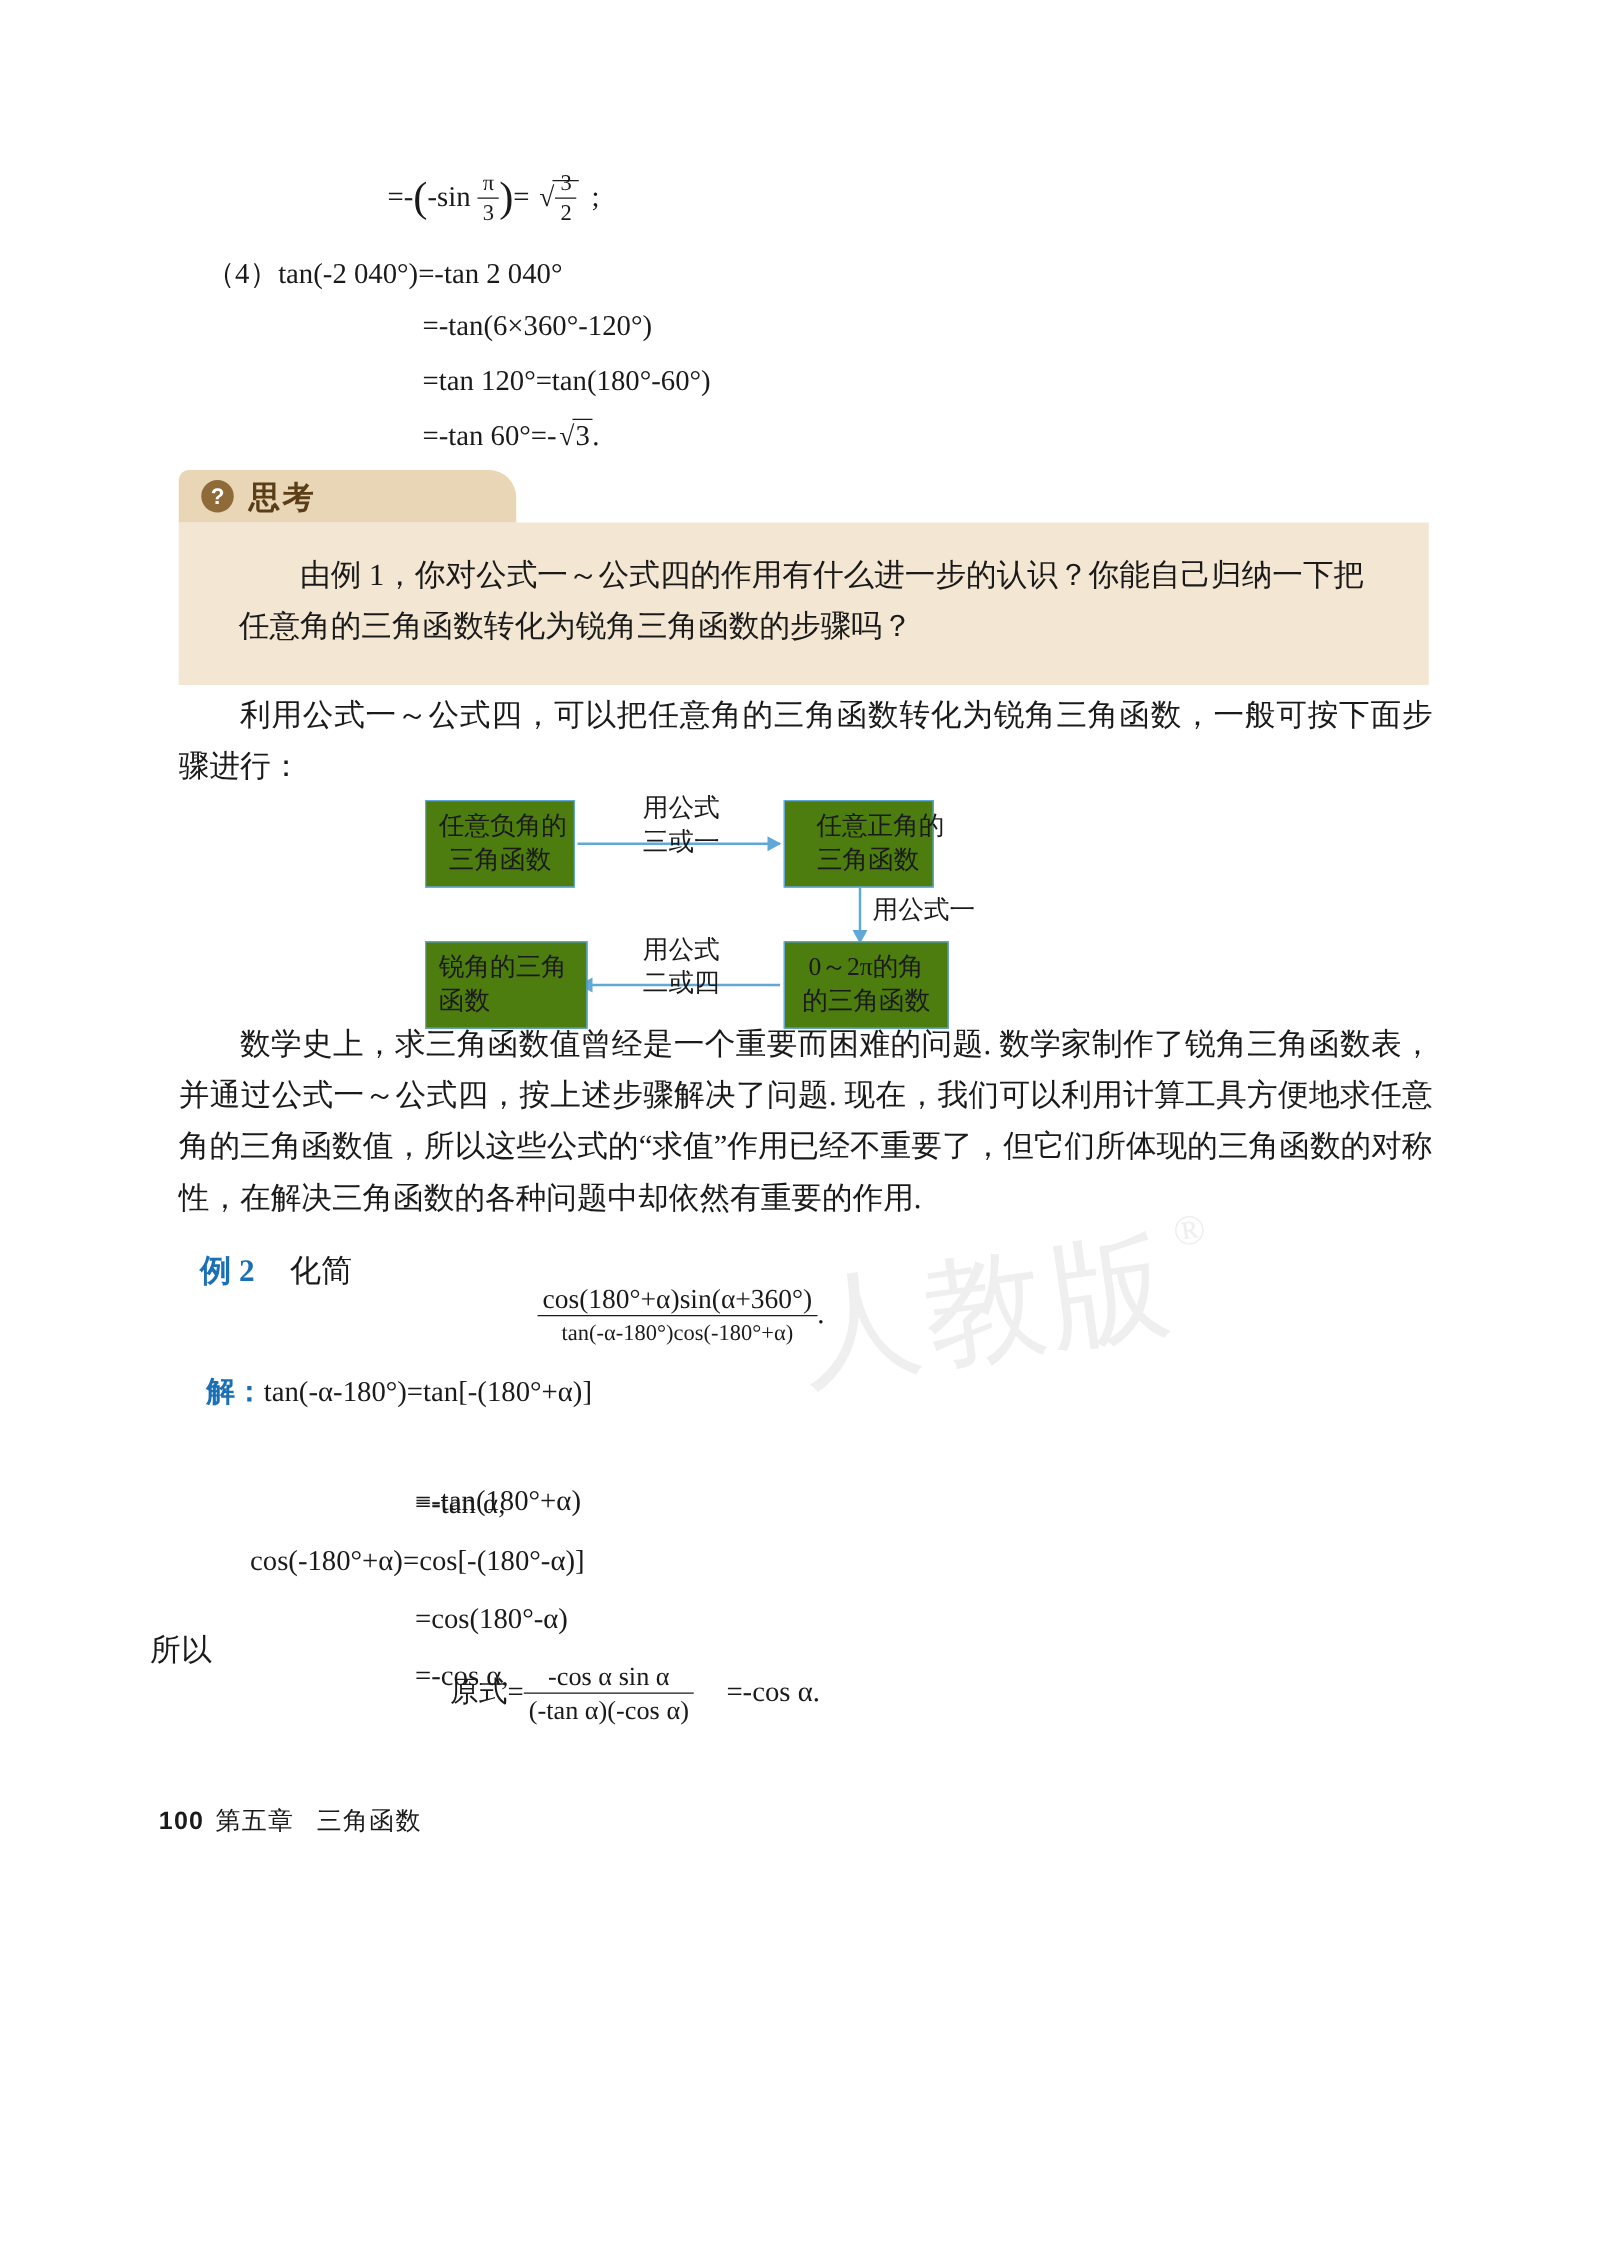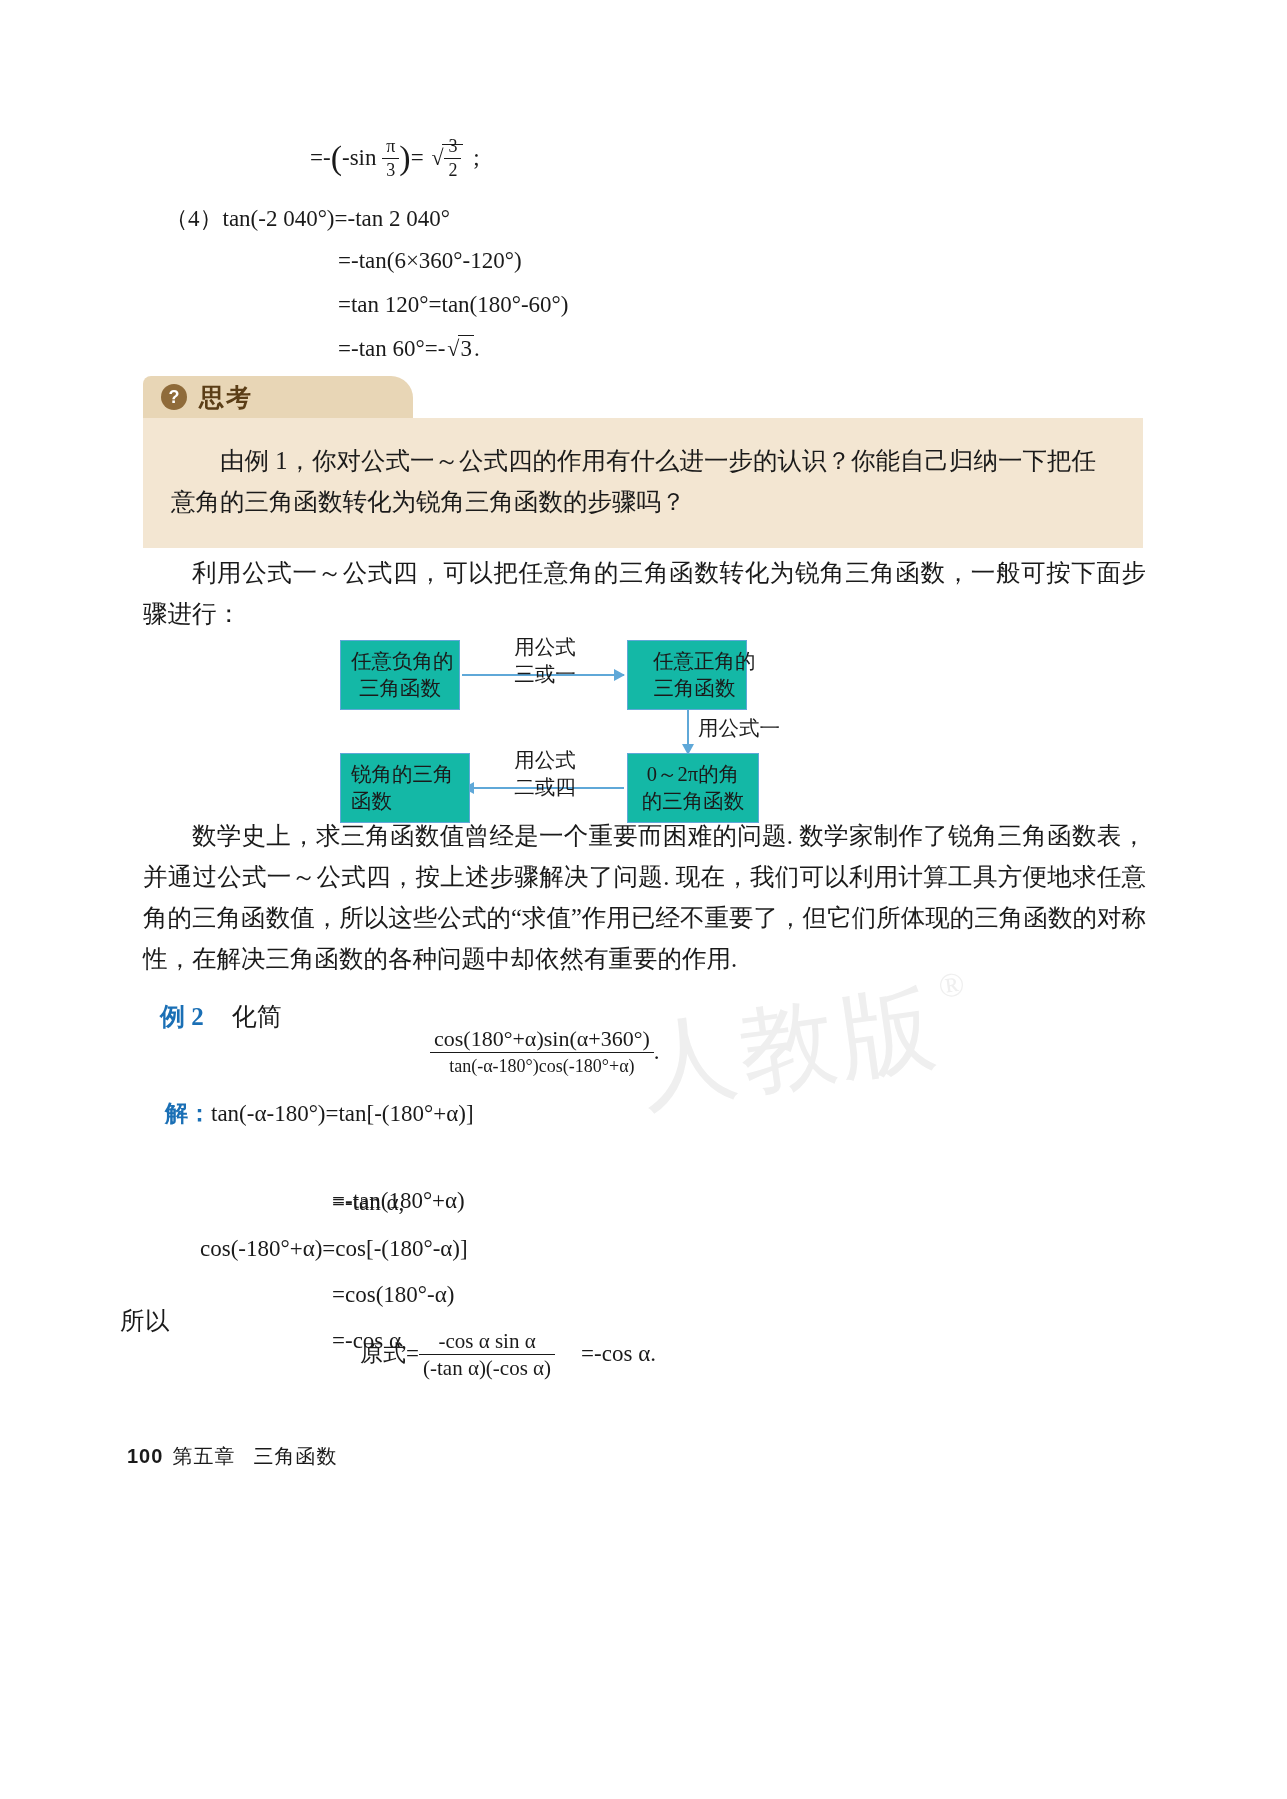--- a/index.html
+++ b/index.html
@@ -134,21 +134,21 @@
   }
   .think-tab .tab-label {
     margin-left: 12px;
     font-size: 25px;
     font-weight: bold;
     color: #5b3e17;
     letter-spacing: 2px;
   }
   .think-body {
     background: #f3e6d2;
-    padding: 22px 34px 26px 28px;
+    padding: 22px 34px 26px 48px;
     box-sizing: border-box;
     width: 1000px;
   }
   .think-body p {
     margin: 0;
     font-size: 24.5px;
     line-height: 41px;
     color: #1a1a1a;
     text-indent: 2em;
   }
@@ -169,21 +169,21 @@
   #flow {
     position: absolute;
     left: 340px;
     top: 640px;
     width: 560px;
     height: 180px;
   }
   .fbox {
     position: absolute;
     border: 1.4px solid #5fa8d8;
-    background: #14b8a6;
+    background: #4d7c0f;
     font-size: 20.5px;
     line-height: 27px;
     text-align: center;
     padding: 7px 10px;
     box-sizing: border-box;
     white-space: nowrap;
     font-family: Liberation Serif, serif;
   }
   .flabel {
     position: absolute;

